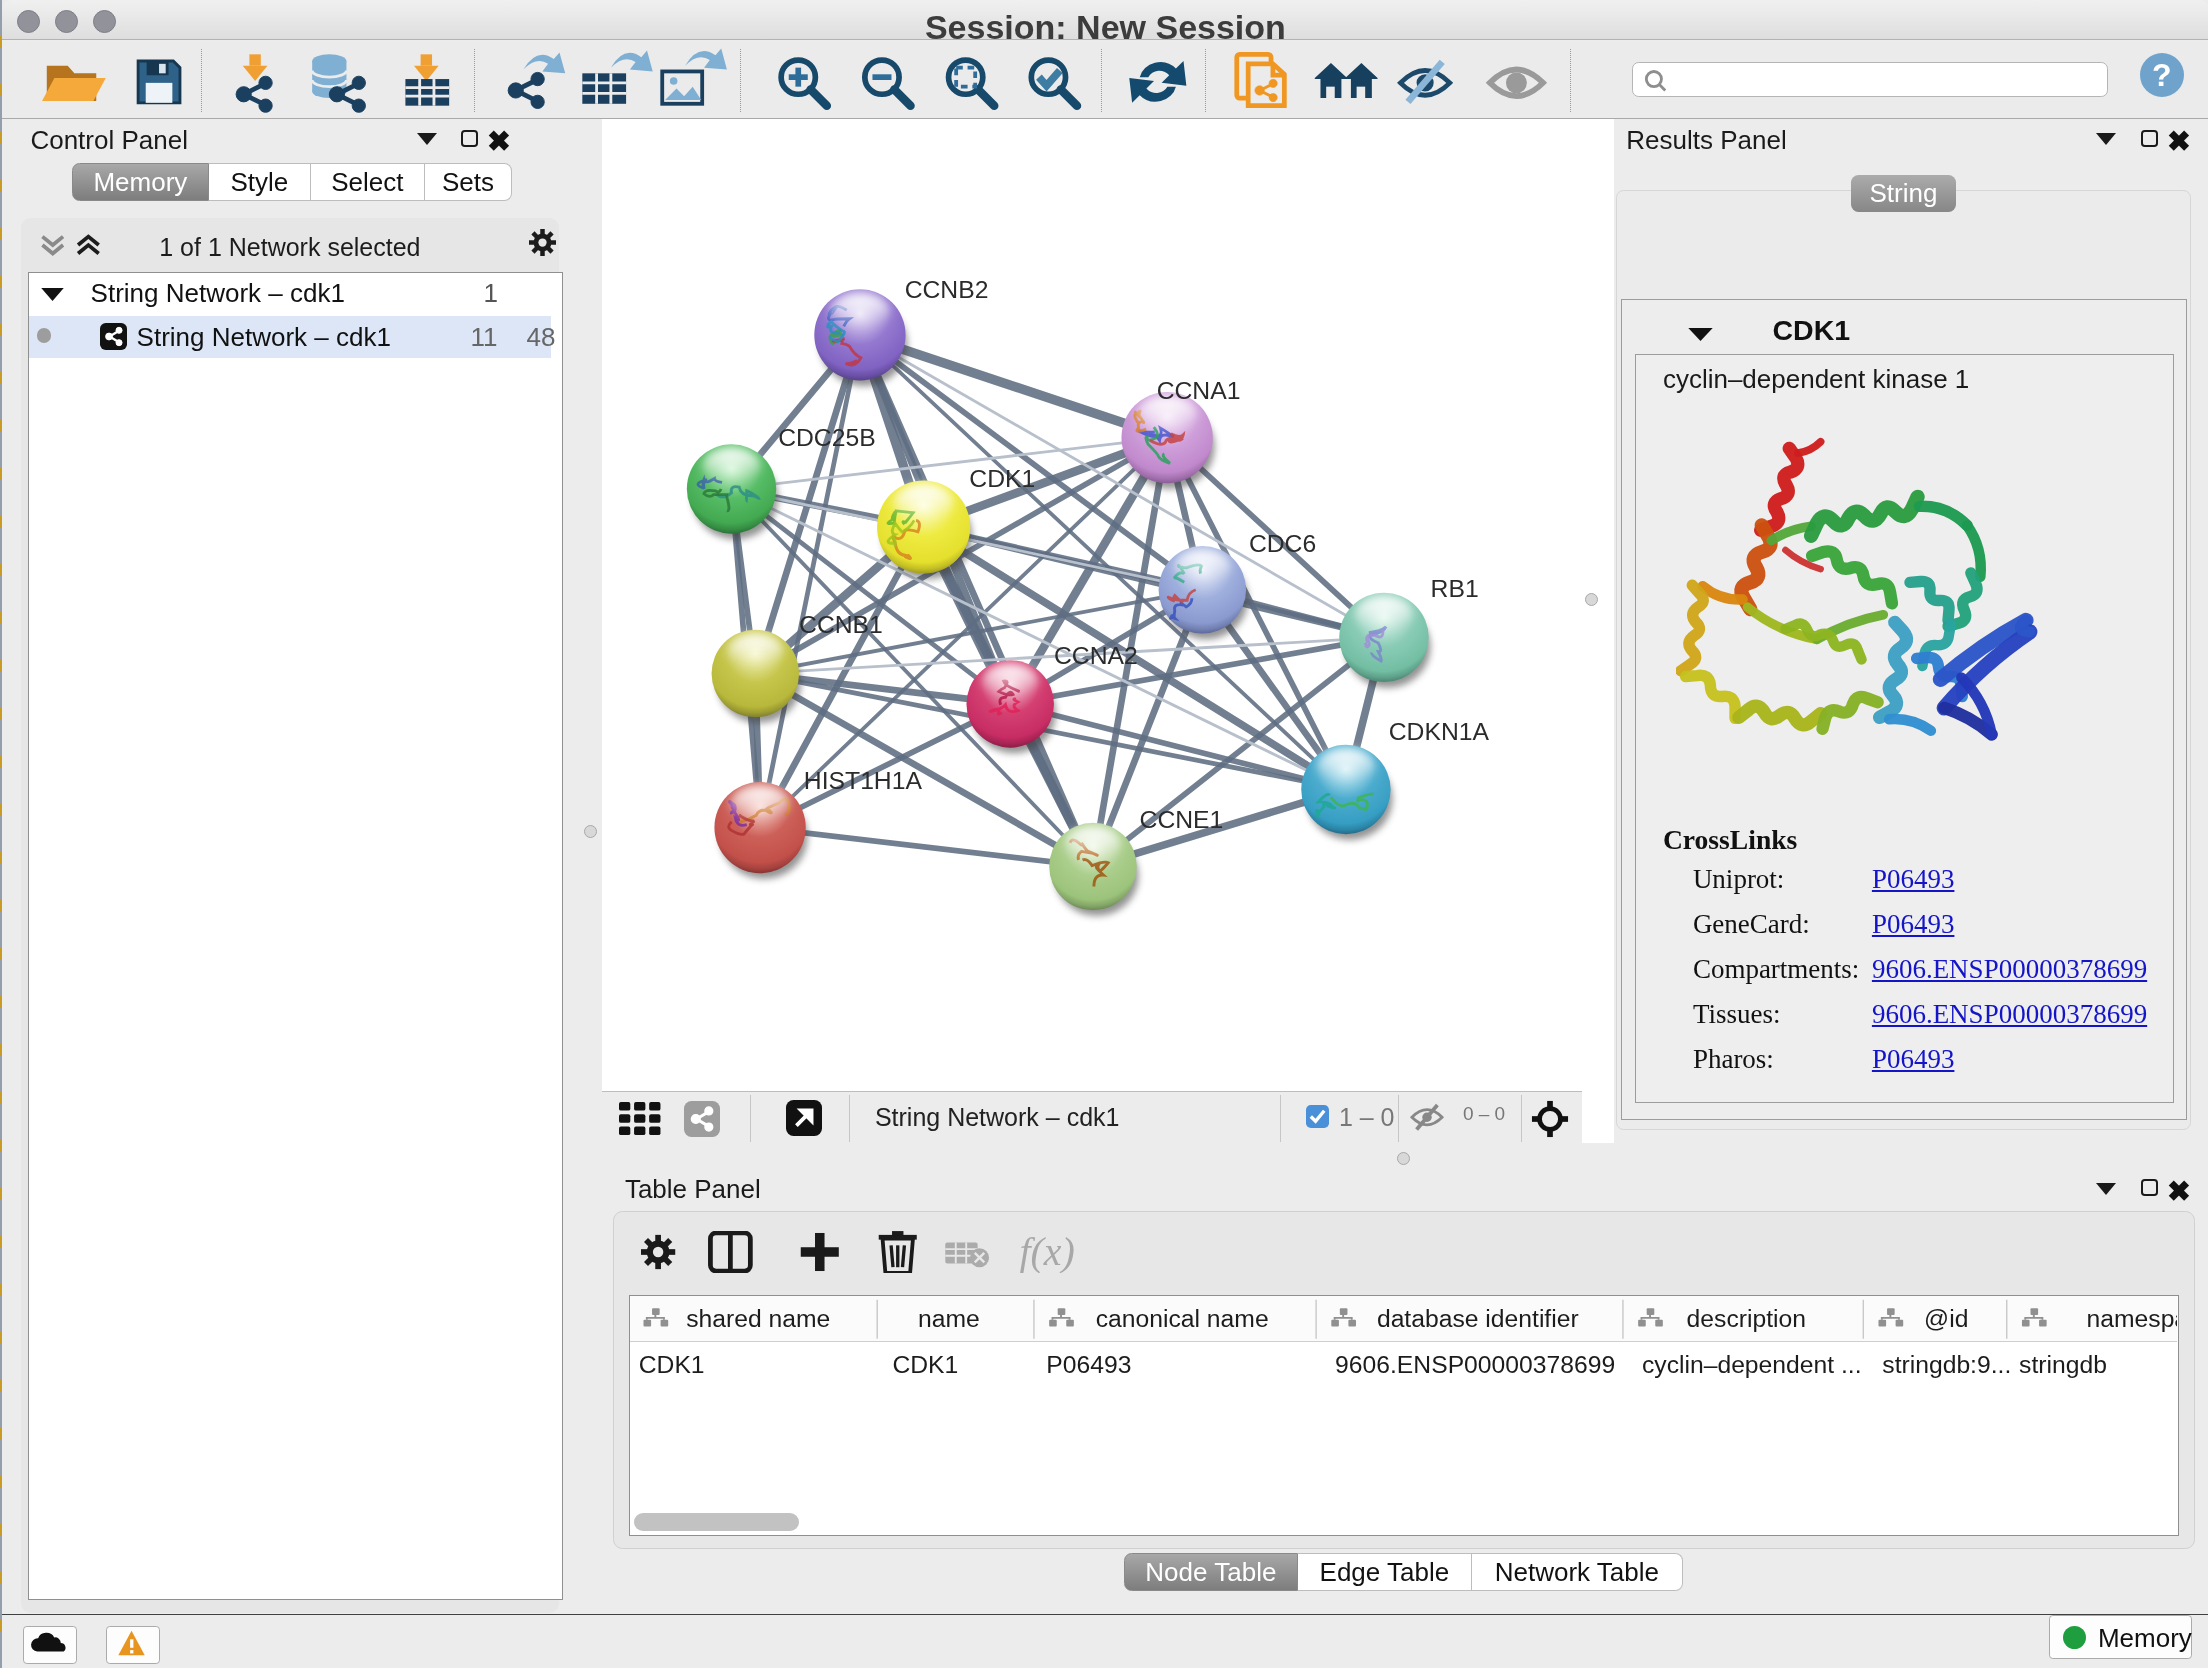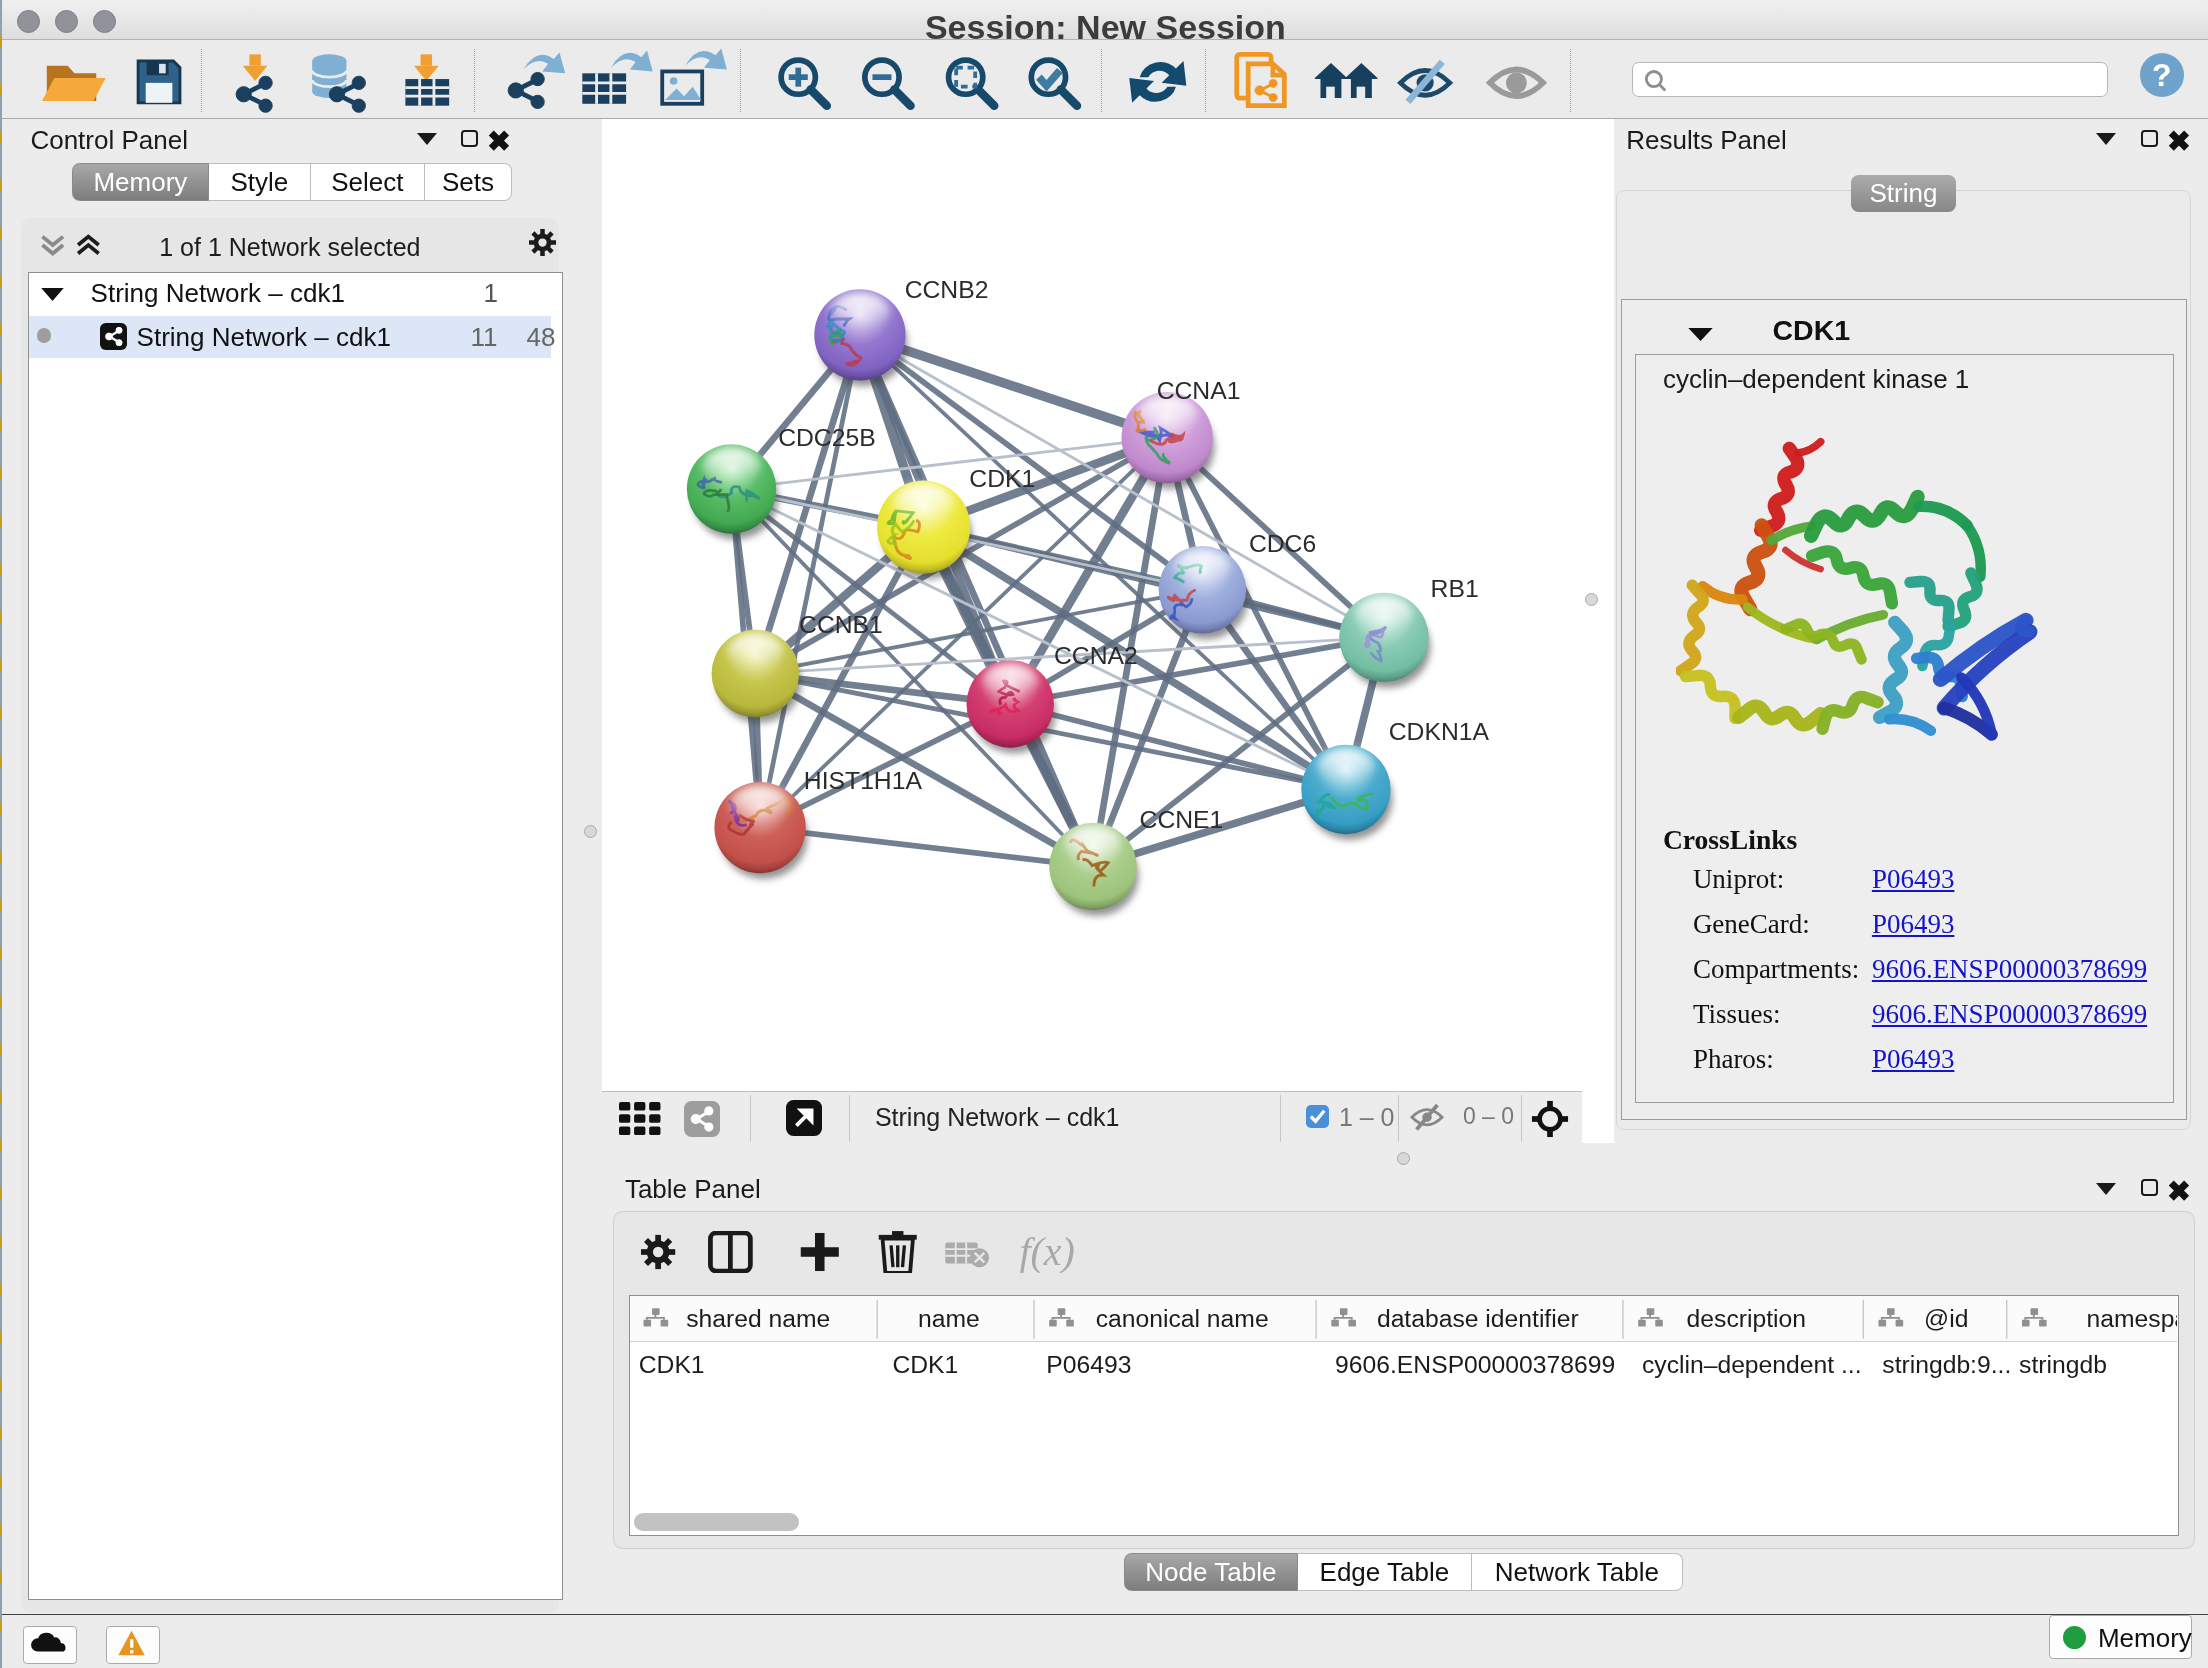--- a/index.html
+++ b/index.html
@@ -561,21 +561,21 @@
               <path d="M5,12 l5,5 9,-11" stroke="#fff" stroke-width="3.5" fill="none"></path>
             </svg>
     </div>
     <div class="abs" style="left:737px; top:11.4px; font-size:25px; color:#777;">1 – 0</div>
     <div class="ntsep" style="left:796px;"></div>
     <svg class="abs" style="left:808px; top:11.4px;" width="34" height="28.5" viewBox="0 0 36 30">
       <path d="M2,15 q16,-16 32,0 q-16,16 -32,0 z" fill="none" stroke="#888" stroke-width="3"></path>
       <circle cx="18" cy="15" r="5" fill="#888"></circle>
       <line x1="29" y1="2" x2="7" y2="28" stroke="#888" stroke-width="4"></line>
     </svg>
-    <div class="abs" style="left:861px; top:11.4px; font-size:23px; color:#777;">0 – 0</div>
+    <div class="abs" style="left:861px; top:11.4px; font-size:19px; color:#777;">0 – 0</div>
     <div class="ntsep" style="left:919px;"></div>
     <svg class="abs" style="left:929px; top:7.6px;" width="38" height="38" viewBox="0 0 40 40">
       <circle cx="20" cy="20" r="11" fill="none" stroke="#111" stroke-width="5"></circle>
       <g stroke="#111" stroke-width="6">
               <line x1="20" y1="1" x2="20" y2="10"></line>
               <line x1="20" y1="30" x2="20" y2="39"></line>
               <line x1="1" y1="20" x2="10" y2="20"></line>
               <line x1="30" y1="20" x2="39" y2="20"></line>
             </g>
     </svg>

